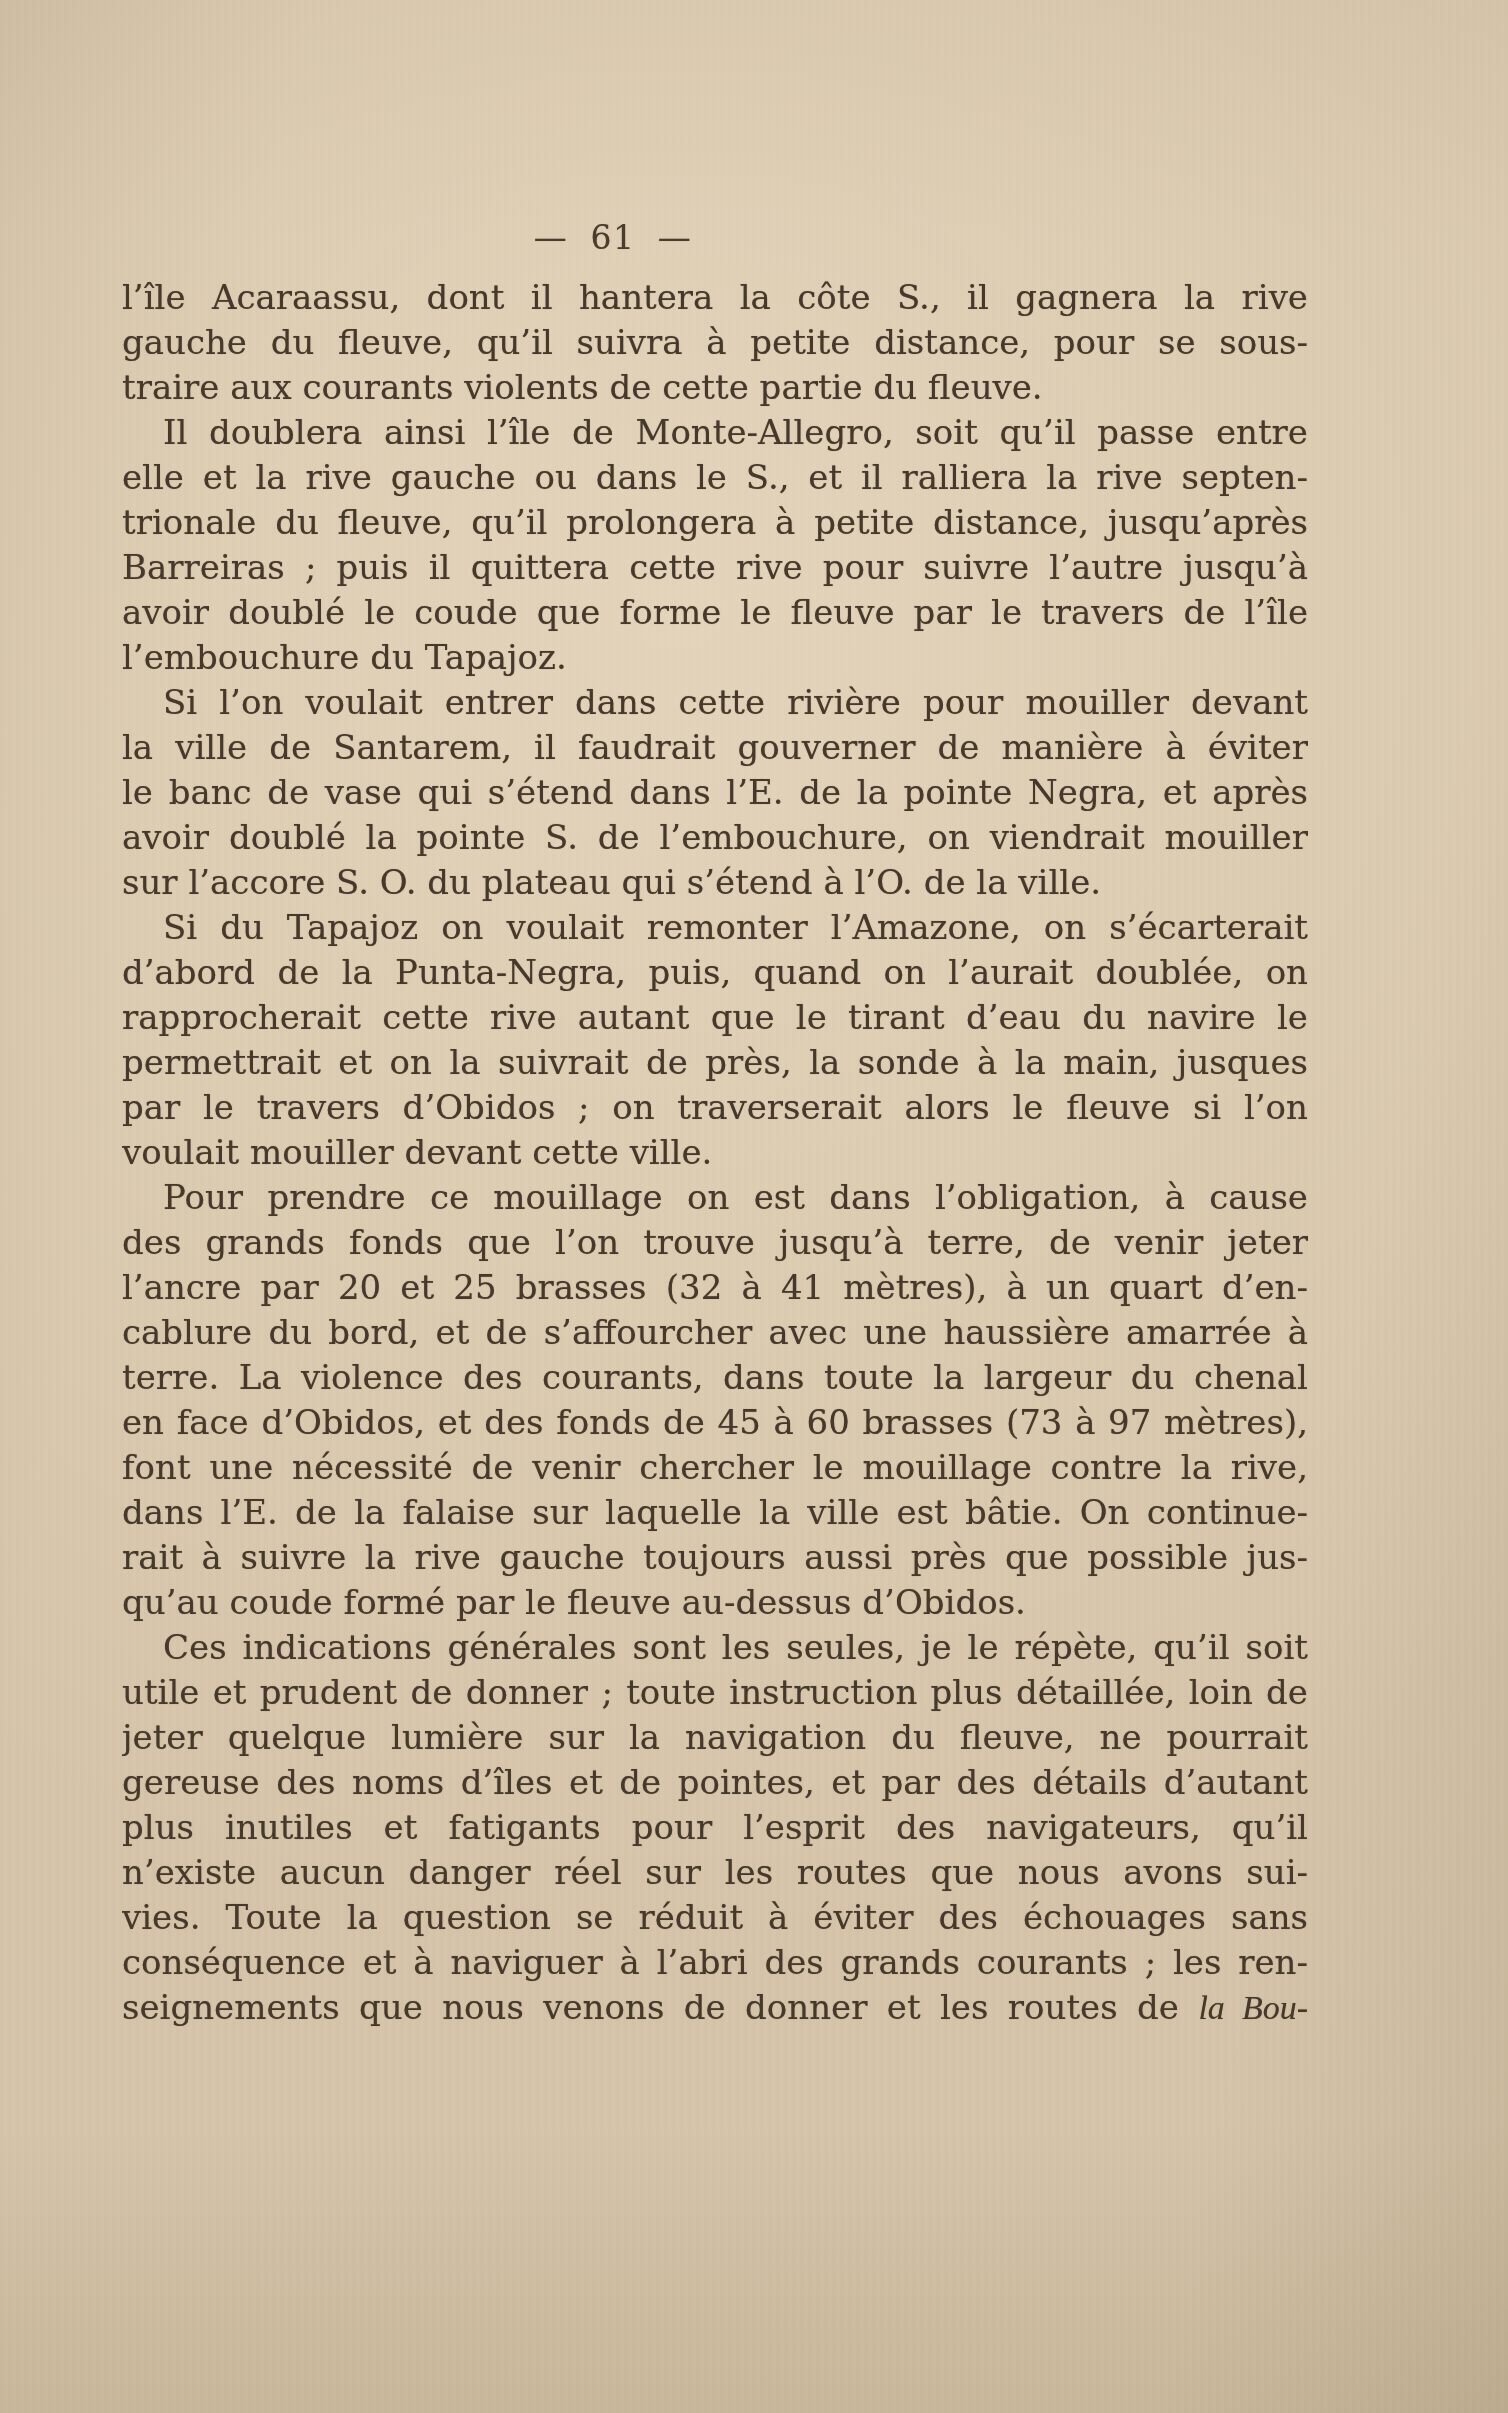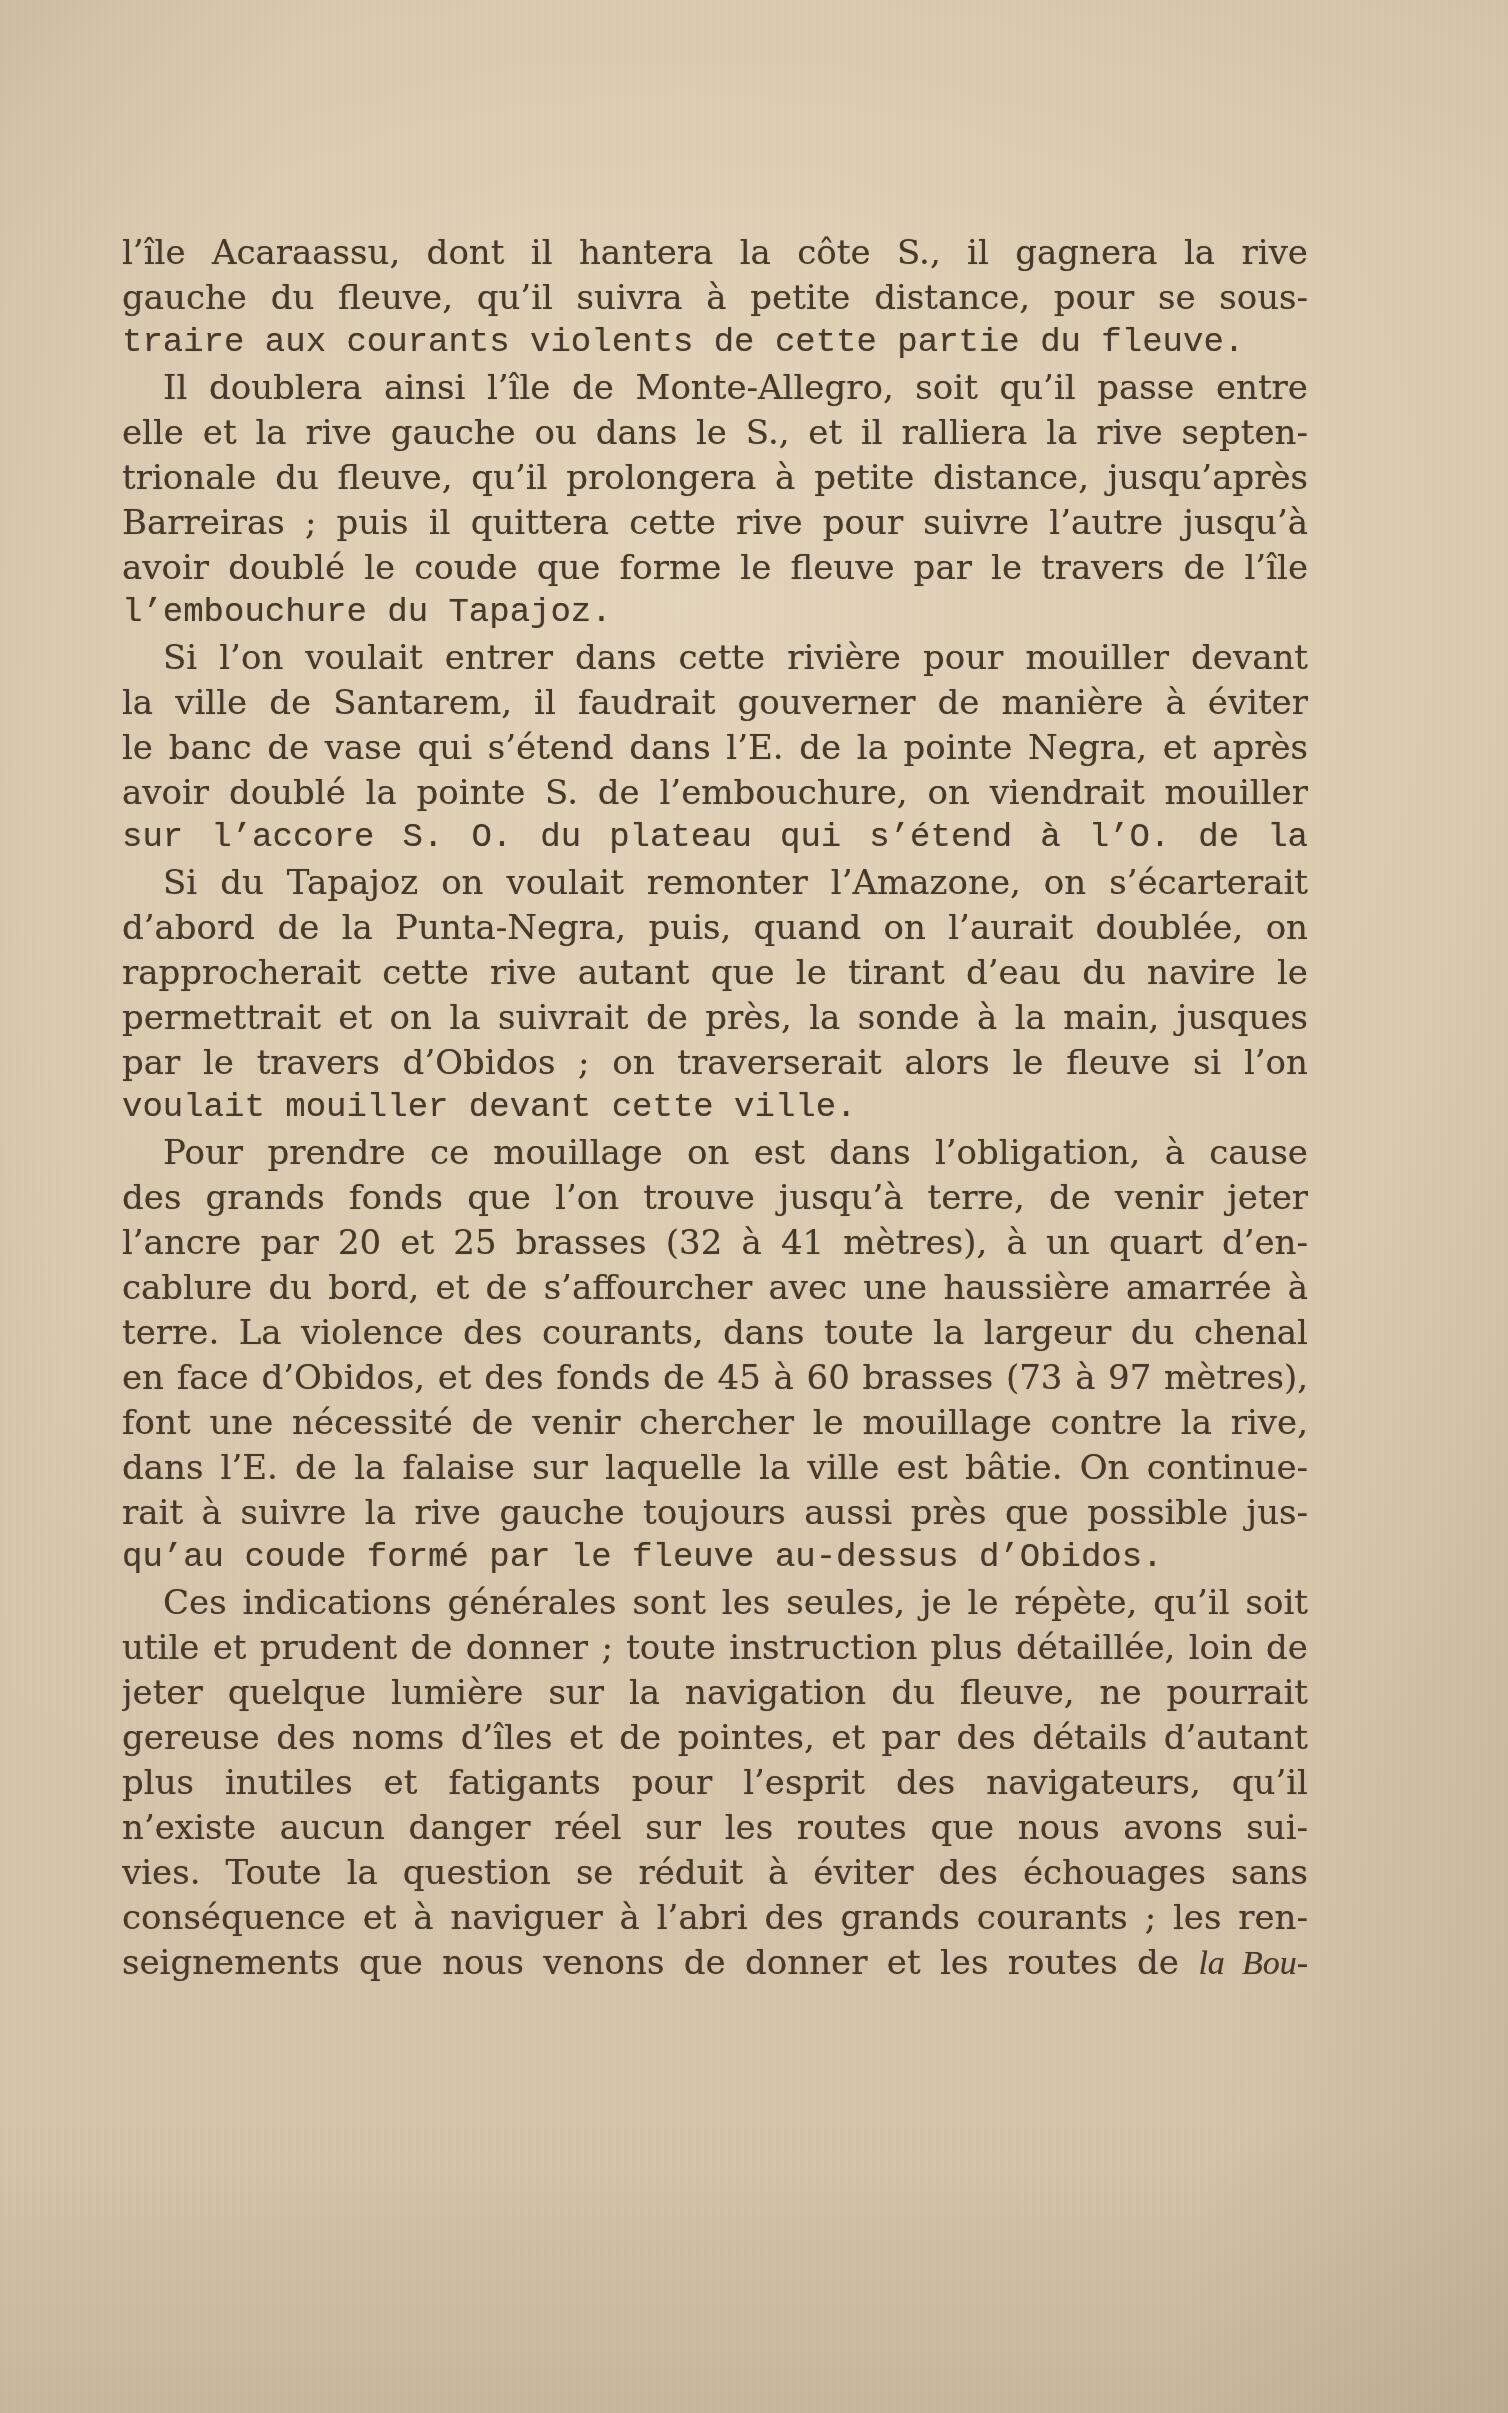--- a/index.html
+++ b/index.html
@@ -42,29 +42,30 @@
     text-shadow: 0 0 0.9px rgba(71,58,44,0.5);
   }
   .line {
     height: 45px;
     line-height: 45px;
     text-align: justify;
     text-align-last: justify;
     overflow: hidden;
     white-space: normal;
   }
-  .line.end { text-align-last: left; font-family: Liberation Mono, monospace; }
+  .line.end { text-align-last: left; }
   .line.indent { text-indent: 41px; }
   .line em { font-style: italic; font-family: Liberation Serif, serif; }
 </style>
 </head>
 <body>
 
 <div class="sheet">
   <div class="column">
+    <div class="page-number">— 61 —</div>
     <div class="text-block" id="text-block">
         <div class="line"><span>l’île Acaraassu, dont il hantera la côte S., il gagnera la rive</span></div>
         <div class="line"><span>gauche du fleuve, qu’il suivra à petite distance, pour se sous-</span></div>
         <div class="line end"><span>traire aux courants violents de cette partie du fleuve.</span></div>
         <div class="line indent"><span>Il doublera ainsi l’île de Monte-Allegro, soit qu’il passe entre</span></div>
         <div class="line"><span>elle et la rive gauche ou dans le S., et il ralliera la rive septen-</span></div>
         <div class="line"><span>trionale du fleuve, qu’il prolongera à petite distance, jusqu’après</span></div>
         <div class="line"><span>Barreiras ; puis il quittera cette rive pour suivre l’autre jusqu’à</span></div>
         <div class="line"><span>avoir doublé le coude que forme le fleuve par le travers de l’île</span></div>
         <div class="line end"><span>l’embouchure du Tapajoz.</span></div>

